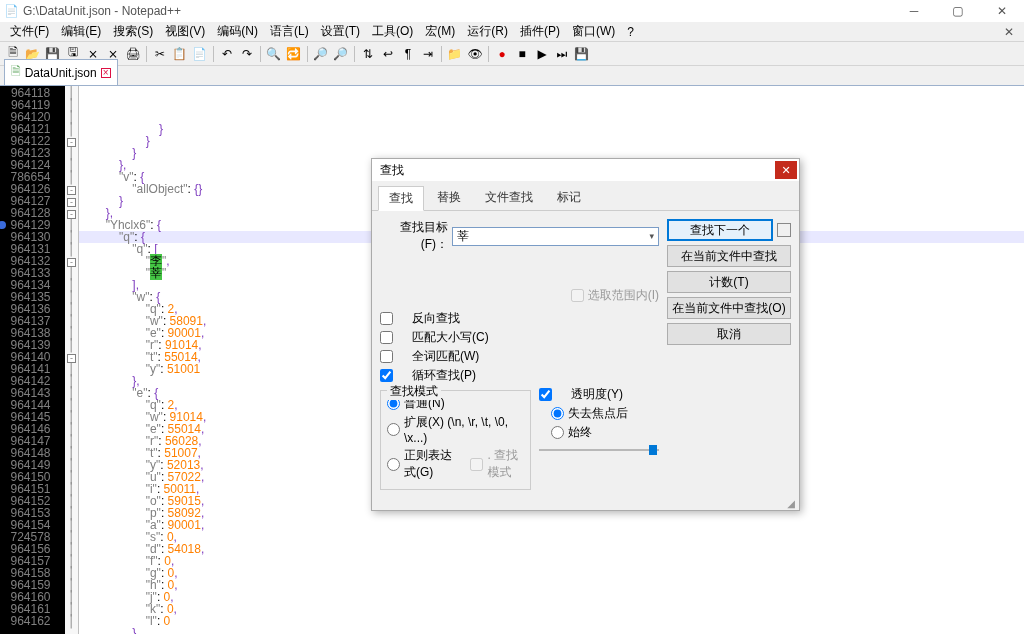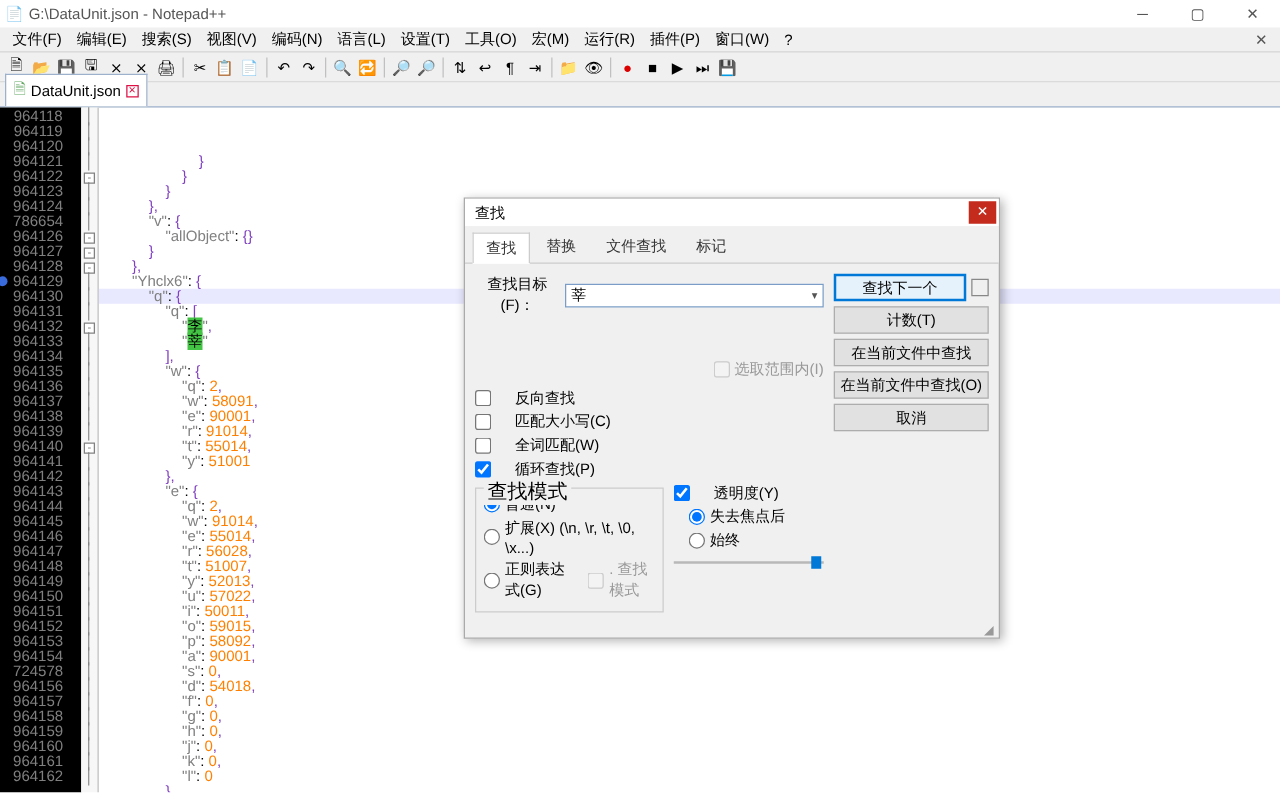--- a/index.html
+++ b/index.html
@@ -48,30 +48,30 @@
 .dialog { position:absolute; left:371px; top:158px; width:429px; background:#f0f0f0; border:1px solid #aaa; box-shadow:2px 2px 8px rgba(0,0,0,.3); z-index:10; }
 .dlg-title { height:22px; background:#fff; display:flex; align-items:center; padding-left:8px; font-size:12px; }
 .dlg-title .dclose { margin-left:auto; background:#c42b1c; color:#fff; width:22px; height:18px; text-align:center; line-height:18px; margin-right:2px; font-size:11px; }
 .dlg-tabs { display:flex; padding:4px 6px 0 6px; border-bottom:1px solid #ccc; background:#f0f0f0; }
 .dlg-tab { padding:3px 10px; margin-right:2px; color:#333; border:1px solid transparent; }
 .dlg-tab.active { background:#fff; border:1px solid #ccc; border-bottom:1px solid #fff; position:relative; top:1px; }
 .dlg-body { padding:8px; display:flex; gap:8px; }
 .dlg-left { flex:1; }
 .dlg-right { width:124px; display:flex; flex-direction:column; gap:4px; }
 .dlg-row { display:flex; align-items:center; margin-bottom:6px; }
-.dlg-label { width:72px; text-align:center; padding-right:4px; }
+.dlg-label { width:72px; text-align:right; padding-right:4px; }
 .dlg-input { flex:1; height:19px; border:1px solid #7a9cc6; padding:0 4px; font-size:12px; background:#fff; display:flex; align-items:center; justify-content:space-between; }
 .dlg-input .dd { font-size:9px; color:#555; }
 .dbtn { height:22px; border:1px solid #adadad; background:#e1e1e1; text-align:center; line-height:20px; font-size:12px; }
 .dbtn.primary { border:2px solid #0078d7; background:#e5f1fb; line-height:18px; }
 .dlg-chk-in { font-size:11px; color:#999; display:flex; align-items:center; gap:4px; margin-top:34px; }
 .chkline { display:flex; align-items:center; gap:19px; margin-bottom:2px; font-size:12px; }
 .chkline input { margin:0; }
 .group { border:1px solid #ccc; padding:4px 6px 6px 6px; margin-top:4px; position:relative; }
-.group-title { position:absolute; top:-8px; left:6px; background:#f0f0f0; padding:0 3px; font-size:16px; }
+.group-title { position:absolute; top:-8px; left:6px; background:#f0f0f0; padding:0 3px; font-size:12px; }
 .radline { display:flex; align-items:center; gap:4px; margin-bottom:2px; font-size:12px; }
 .two-col { display:flex; gap:8px; }
 .trans-col { width:120px; }
 .slider { width:100%; height:10px; position:relative; margin-top:4px; }
 .slider .track { position:absolute; left:0; right:0; top:4px; height:2px; background:#b8b8b8; }
 .slider .thumb { position:absolute; right:2px; top:0; width:8px; height:10px; background:#0078d7; }
 .resize-grip { text-align:right; padding-right:4px; color:#999; font-size:10px; height:12px; }
 .sidechk { width:14px; height:14px; border:1px solid #888; display:inline-block; }
 </style>
 </head>
@@ -322,20 +322,20 @@
               <div class="thumb"></div>
             </div>
         </div>
       </div>
     </div>
     <div class="dlg-right">
       <div style="display:flex;gap:4px;align-items:center">
         <div class="dbtn primary" style="flex:1">查找下一个</div>
         <span class="sidechk"></span>
       </div>
+      <div class="dbtn">在当前文件中查找</div>
       <div class="dbtn">计数(T)</div>
-      <div class="dbtn">在当前文件中查找</div>
       <div class="dbtn">在当前文件中查找(O)</div>
       <div class="dbtn">取消</div>
     </div>
   </div>
   <div class="resize-grip">◢</div>
 </div>
 
 </body></html>

